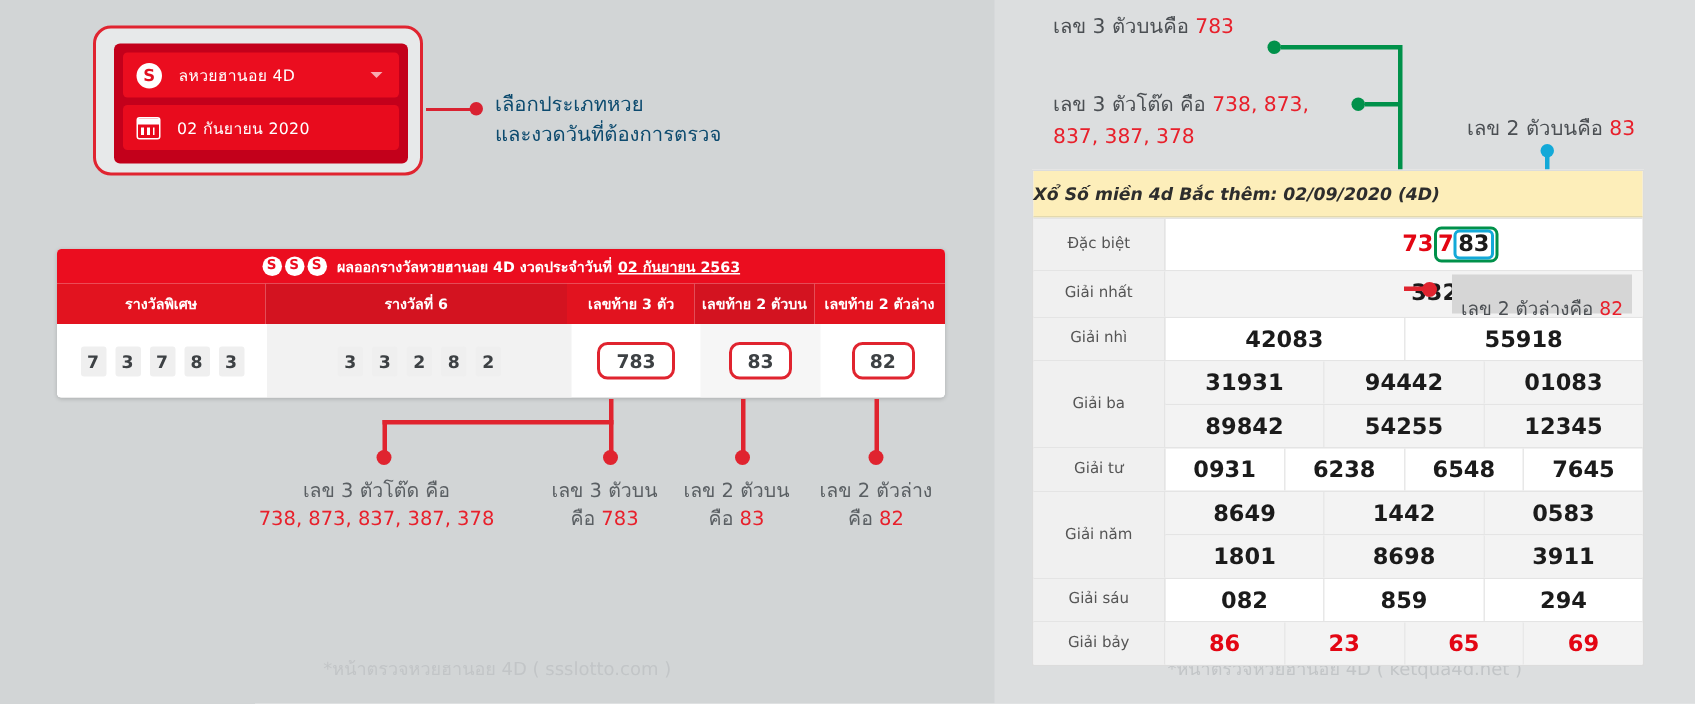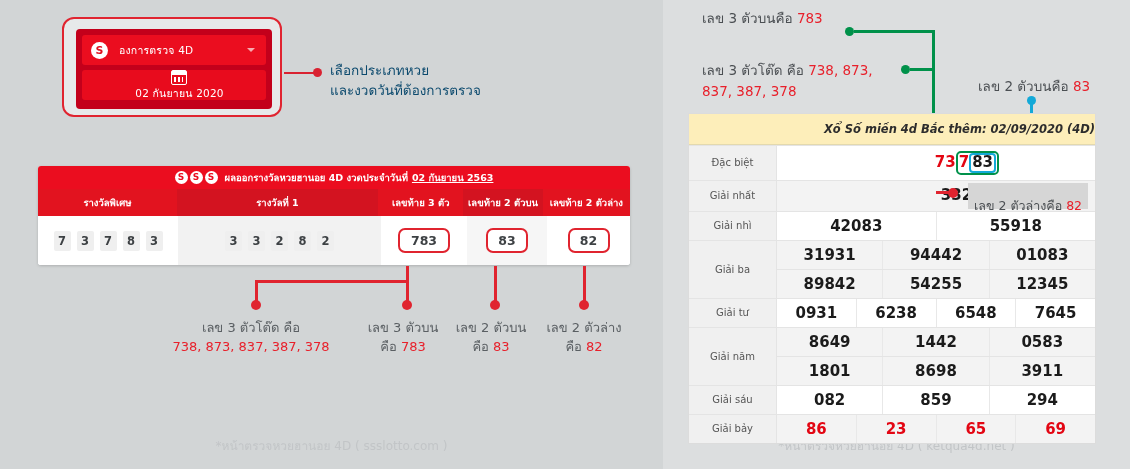--- a/index.html
+++ b/index.html
@@ -22,21 +22,21 @@
     border: 2px solid #e02430; border-radius: 12px; background: #e7e9ea;
   }
   .dd-inner {
     position: absolute; left: 12px; top: 10px; width: 196px; height: 80px;
     background: #c3001b; border-radius: 4px; padding: 6px;
   }
   .dd-row {
     position: relative; height: 30px; background: #eb0d1f;
     border-radius: 3px; margin-bottom: 5px; display: flex; align-items: center;
   }
-  .dd-row.second { background: #e80b1d; margin-bottom: 0; flex-direction: column; }
+  .dd-row.second { background: #e80b1d; margin-bottom: 0; }
   .badge-s {
     width: 17px; height: 17px; border-radius: 50%; background: #fff; color: #e01020;
     font-size: 11px; font-weight: bold; display: flex; align-items: center;
     justify-content: center; margin-left: 9px; flex: none; line-height: 1;
   }
   .cal-ico {
     width: 16px; height: 15px; margin-left: 9px; flex: none;
     border: 1.6px solid #fff; border-radius: 2px; position: relative;
   }
   .cal-ico::before {
@@ -127,21 +127,21 @@
   .gdot { position: absolute; width: 9px; height: 9px; border-radius: 50%; background: #00914a; }
   .bl { position: absolute; background: #13a9d8; }
   .bdot { position: absolute; width: 9px; height: 9px; border-radius: 50%; background: #13a9d8; }
 
   
   .vt {
     position: absolute; left: 688px; top: 113px; width: 408px;
     background: #fff; border: 1px solid #dcdcdc; font-size: 11px; color: #222;
   }
   .vt-title {
-    background: #fdeeba; text-align: right; font-style: italic; font-weight: bold;
+    background: #fdeeba; text-align: left; font-style: italic; font-weight: bold;
     font-size: 11.5px; padding: 8px 0; color: #2d2d2d; border-bottom: 1px solid #e3d9ae;
   }
   .vt-row { display: flex; border-top: 1px solid #e4e4e4; }
   .vt-row:first-of-type { border-top: none; }
   .vt-lbl {
     width: 88px; flex: none; background: #f0f0f0; color: #555; font-size: 10px;
     display: flex; align-items: center; justify-content: center; text-align: center;
     border-right: 1px solid #e4e4e4; padding: 2px;
   }
   .vt-vals { flex: 1; }
@@ -181,21 +181,21 @@
 <body>
 
 <div id="root">
 
   <div class="panel-left">
 
     <div class="dd-outer">
       <div class="dd-inner">
         <div class="dd-row">
           <span class="badge-s">S</span>
-          <span class="dd-label">องการตรวจ 4D</span>
+          <span class="dd-label">ลหวยฮานอย 4D</span>
           <span class="dd-caret"></span>
         </div>
         <div class="dd-row second">
           <span class="cal-ico"></span>
           <span class="dd-label">02 กันยายน 2020</span>
         </div>
       </div>
     </div>
 
     <div class="ann-dd-line"></div>
@@ -211,21 +211,21 @@
           <span class="ball">S</span>
           <span class="ball">S</span>
           <span class="ball">S</span>
         </span>
         <span>ผลออกรางวัลหวยฮานอย 4D งวดประจำวันที่ </span>
         <u>02 กันยายน 2563</u>
       </div>
 
       <div class="res-head">
         <div class="hc0">รางวัลพิเศษ</div>
-        <div class="hc1">รางวัลที่ 1</div>
+        <div class="hc1">รางวัลที่ 6</div>
         <div class="hc2">เลขท้าย 3 ตัว</div>
         <div class="hc3">เลขท้าย 2 ตัวบน</div>
         <div class="hc4">เลขท้าย 2 ตัวล่าง</div>
       </div>
 
       <div class="res-body">
         <div class="bc0">
           <span class="digit">7</span>
           <span class="digit">3</span>
           <span class="digit">7</span>

